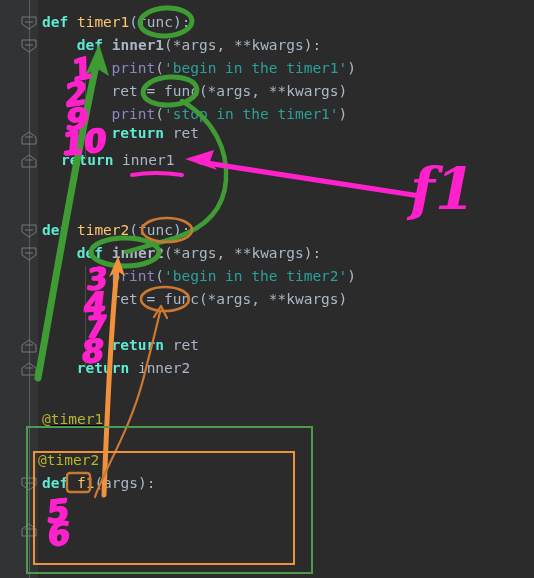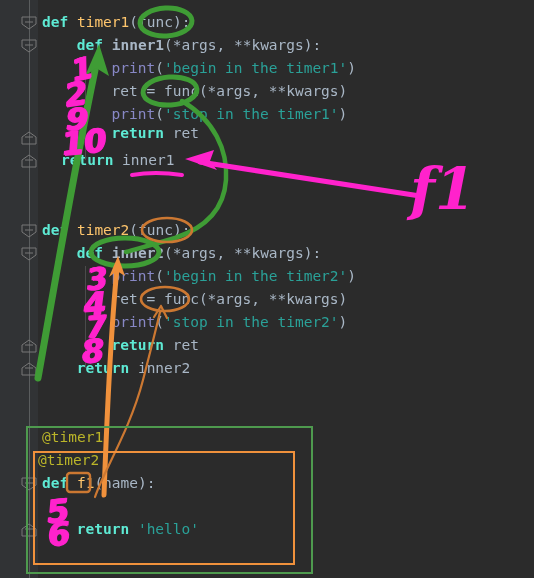--- a/index.html
+++ b/index.html
@@ -168,27 +168,25 @@
       <div class="line" style="top: 34px; left: 76.8px;"><span class="kw">def </span><span class="def">inner1</span><span class="txt">(*args, **kwargs):</span></div>
       <div class="line" style="top: 57px; left: 111.6px;"><span class="bi">print</span><span class="txt">(</span><span class="str">'begin in the timer1'</span><span class="txt">)</span></div>
       <div class="line" style="top: 80px; left: 111.6px;"><span class="txt">ret = func(*args, **kwargs)</span></div>
       <div class="line" style="top: 103px; left: 111.6px;"><span class="bi">print</span><span class="txt">(</span><span class="str">'stop in the timer1'</span><span class="txt">)</span></div>
       <div class="line" style="top: 122px; left: 111.6px;"><span class="kw">return </span><span class="txt">ret</span></div>
       <div class="line" style="top: 149px; left: 61px;"><span class="kw">return </span><span class="txt">inner1</span></div>
       <div class="line" style="top: 219px; left: 42px;"><span class="kw">def </span><span class="fn">timer2</span><span class="txt">(func):</span></div>
       <div class="line" style="top: 242px; left: 76.8px;"><span class="kw">def </span><span class="def">inner2</span><span class="txt">(*args, **kwargs):</span></div>
       <div class="line" style="top: 265px; left: 111.6px;"><span class="bi">print</span><span class="txt">(</span><span class="str">'begin in the timer2'</span><span class="txt">)</span></div>
       <div class="line" style="top: 288px; left: 111.6px;"><span class="txt">ret = func(*args, **kwargs)</span></div>
-      <div class="line" style="top: 311px; left: 111.6px;"><span class="bi">print</span><span class="txt">(</span><span class="str">'stop in the timer2'</span><span class="txt">)</span></div>
       <div class="line" style="top: 334px; left: 111.6px;"><span class="kw">return </span><span class="txt">ret</span></div>
       <div class="line" style="top: 357px; left: 76.8px;"><span class="kw">return </span><span class="txt">inner2</span></div>
-      <div class="line" style="top: 426px; left: 42px;"><span class="dec">@timer1</span></div>
+      <div class="line" style="top: 408px; left: 42px; text-decoration: underline;"><span class="dec">@timer1</span></div>
       <div class="line" style="top: 449px; left: 38px;"><span class="dec">@timer2</span></div>
-      <div class="line" style="top: 472px; left: 42px;"><span class="kw">def </span><span class="fn">f1</span><span class="txt">(name):</span></div>
-      <div class="line" style="top: 518px; left: 76.8px;"><span class="kw">return </span><span class="str">'hello'</span></div>
+      <div class="line" style="top: 472px; left: 42px;"><span class="kw">def </span><span class="fn">f1</span><span class="txt">(args):</span></div>
     </div>
 
   <div class="indent-guide" style="left:85px; top:58px; height:102px;"></div>
   <div class="indent-guide" style="left:85px; top:266px; height:102px;"></div>
 
   <svg class="anno" width="534" height="578" viewBox="0 0 534 578">
 
     <ellipse cx="166" cy="22" rx="26" ry="14" fill="none" stroke="#3f9c35" stroke-width="5" stroke-linecap="round" transform="rotate(-3 166 22)"></ellipse>
 
     <ellipse cx="170" cy="91" rx="27" ry="14" fill="none" stroke="#3f9c35" stroke-width="5" stroke-linecap="round" transform="rotate(-4 170 91)"></ellipse>

